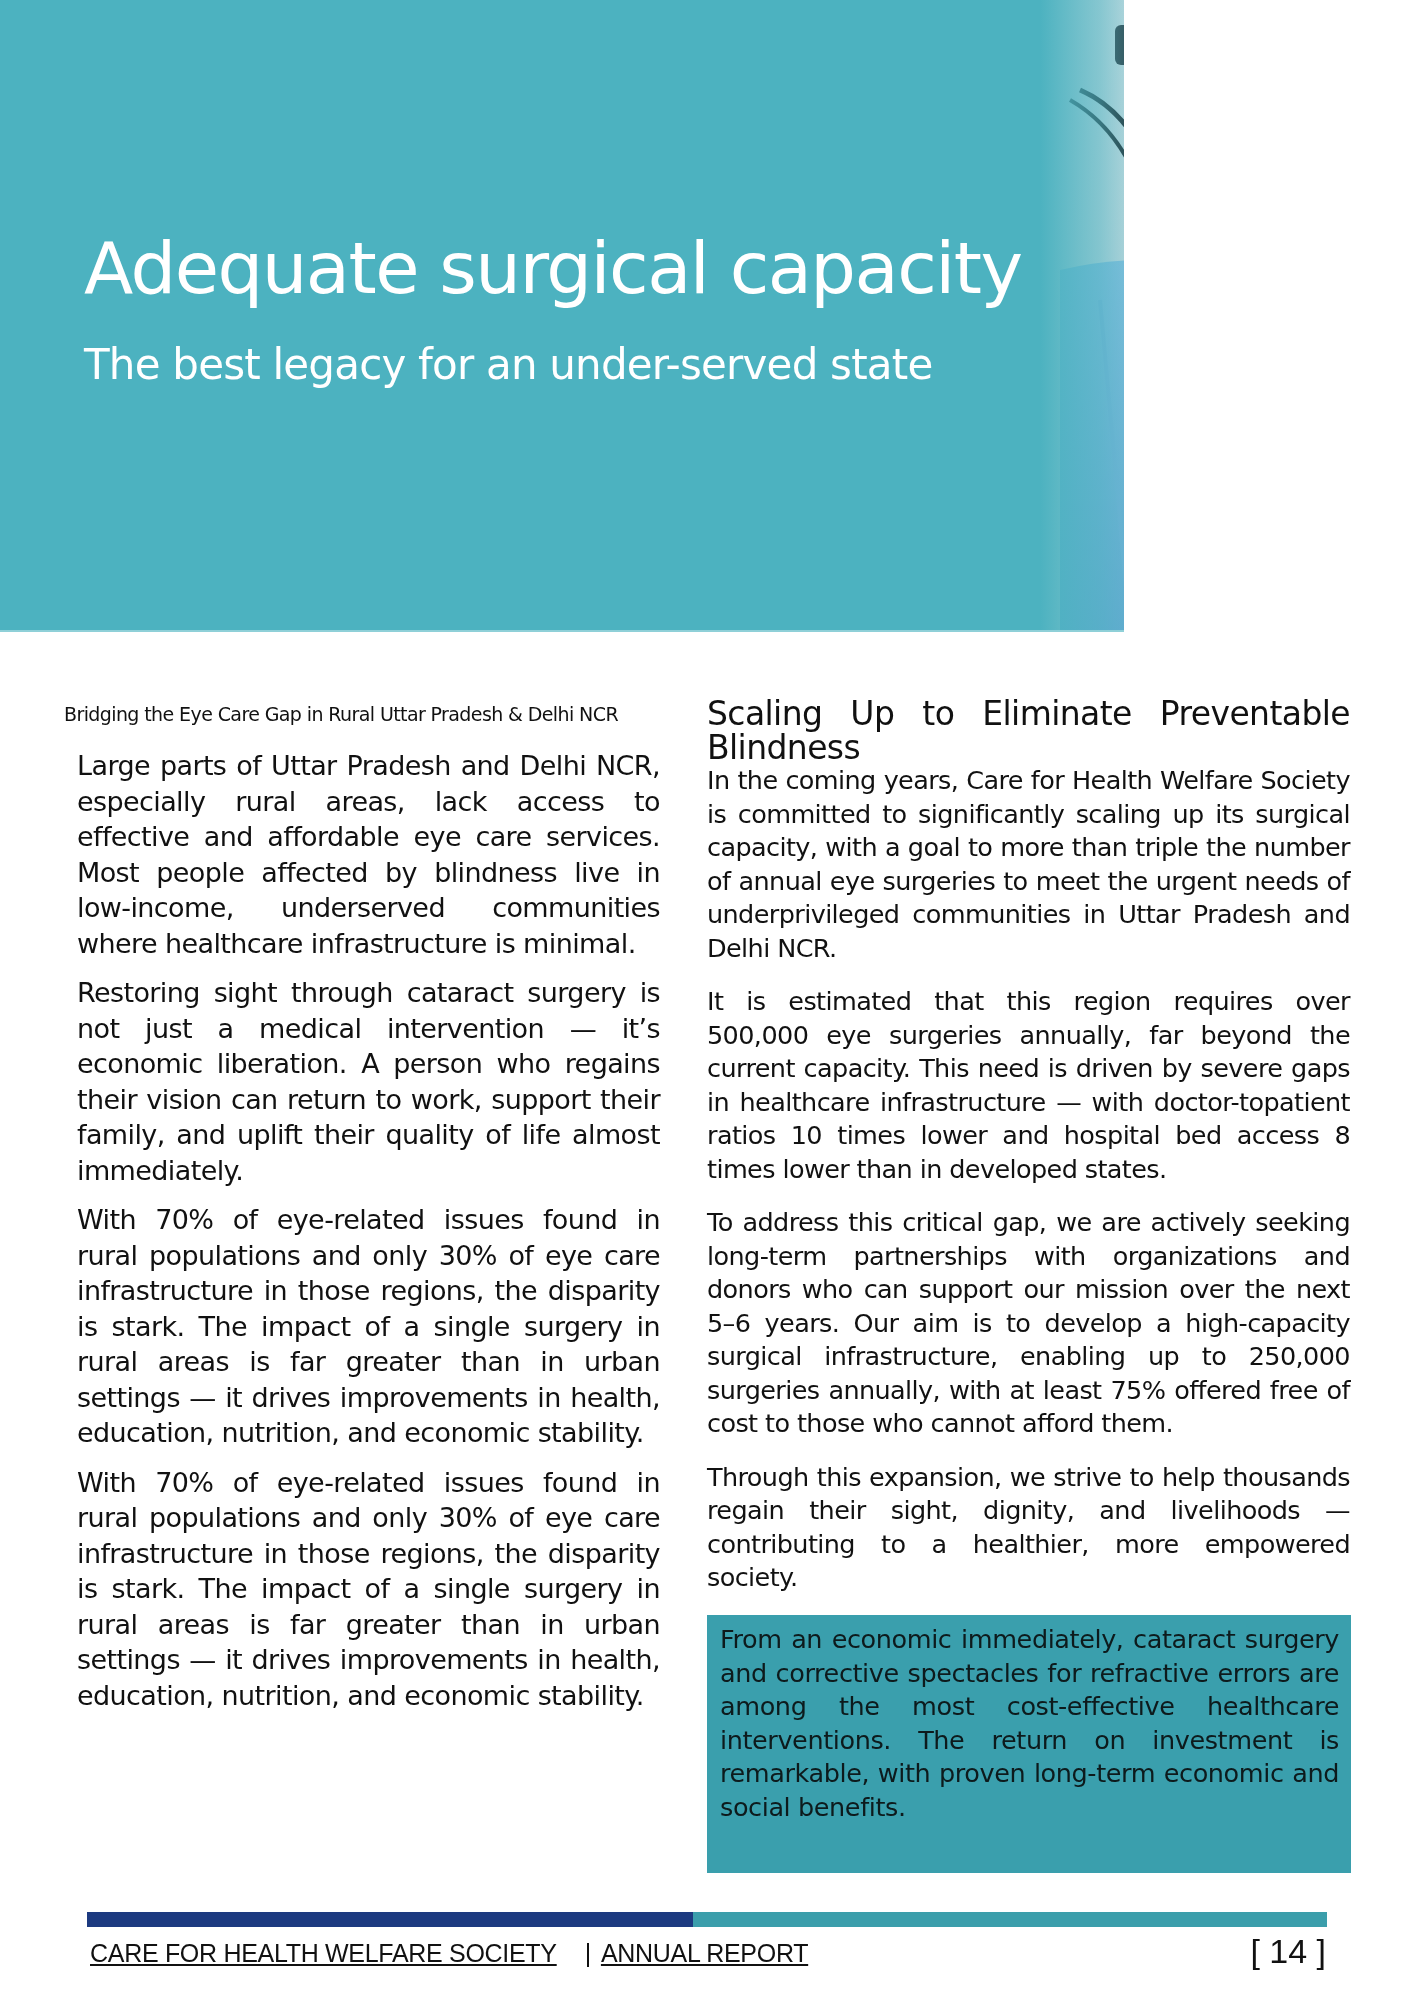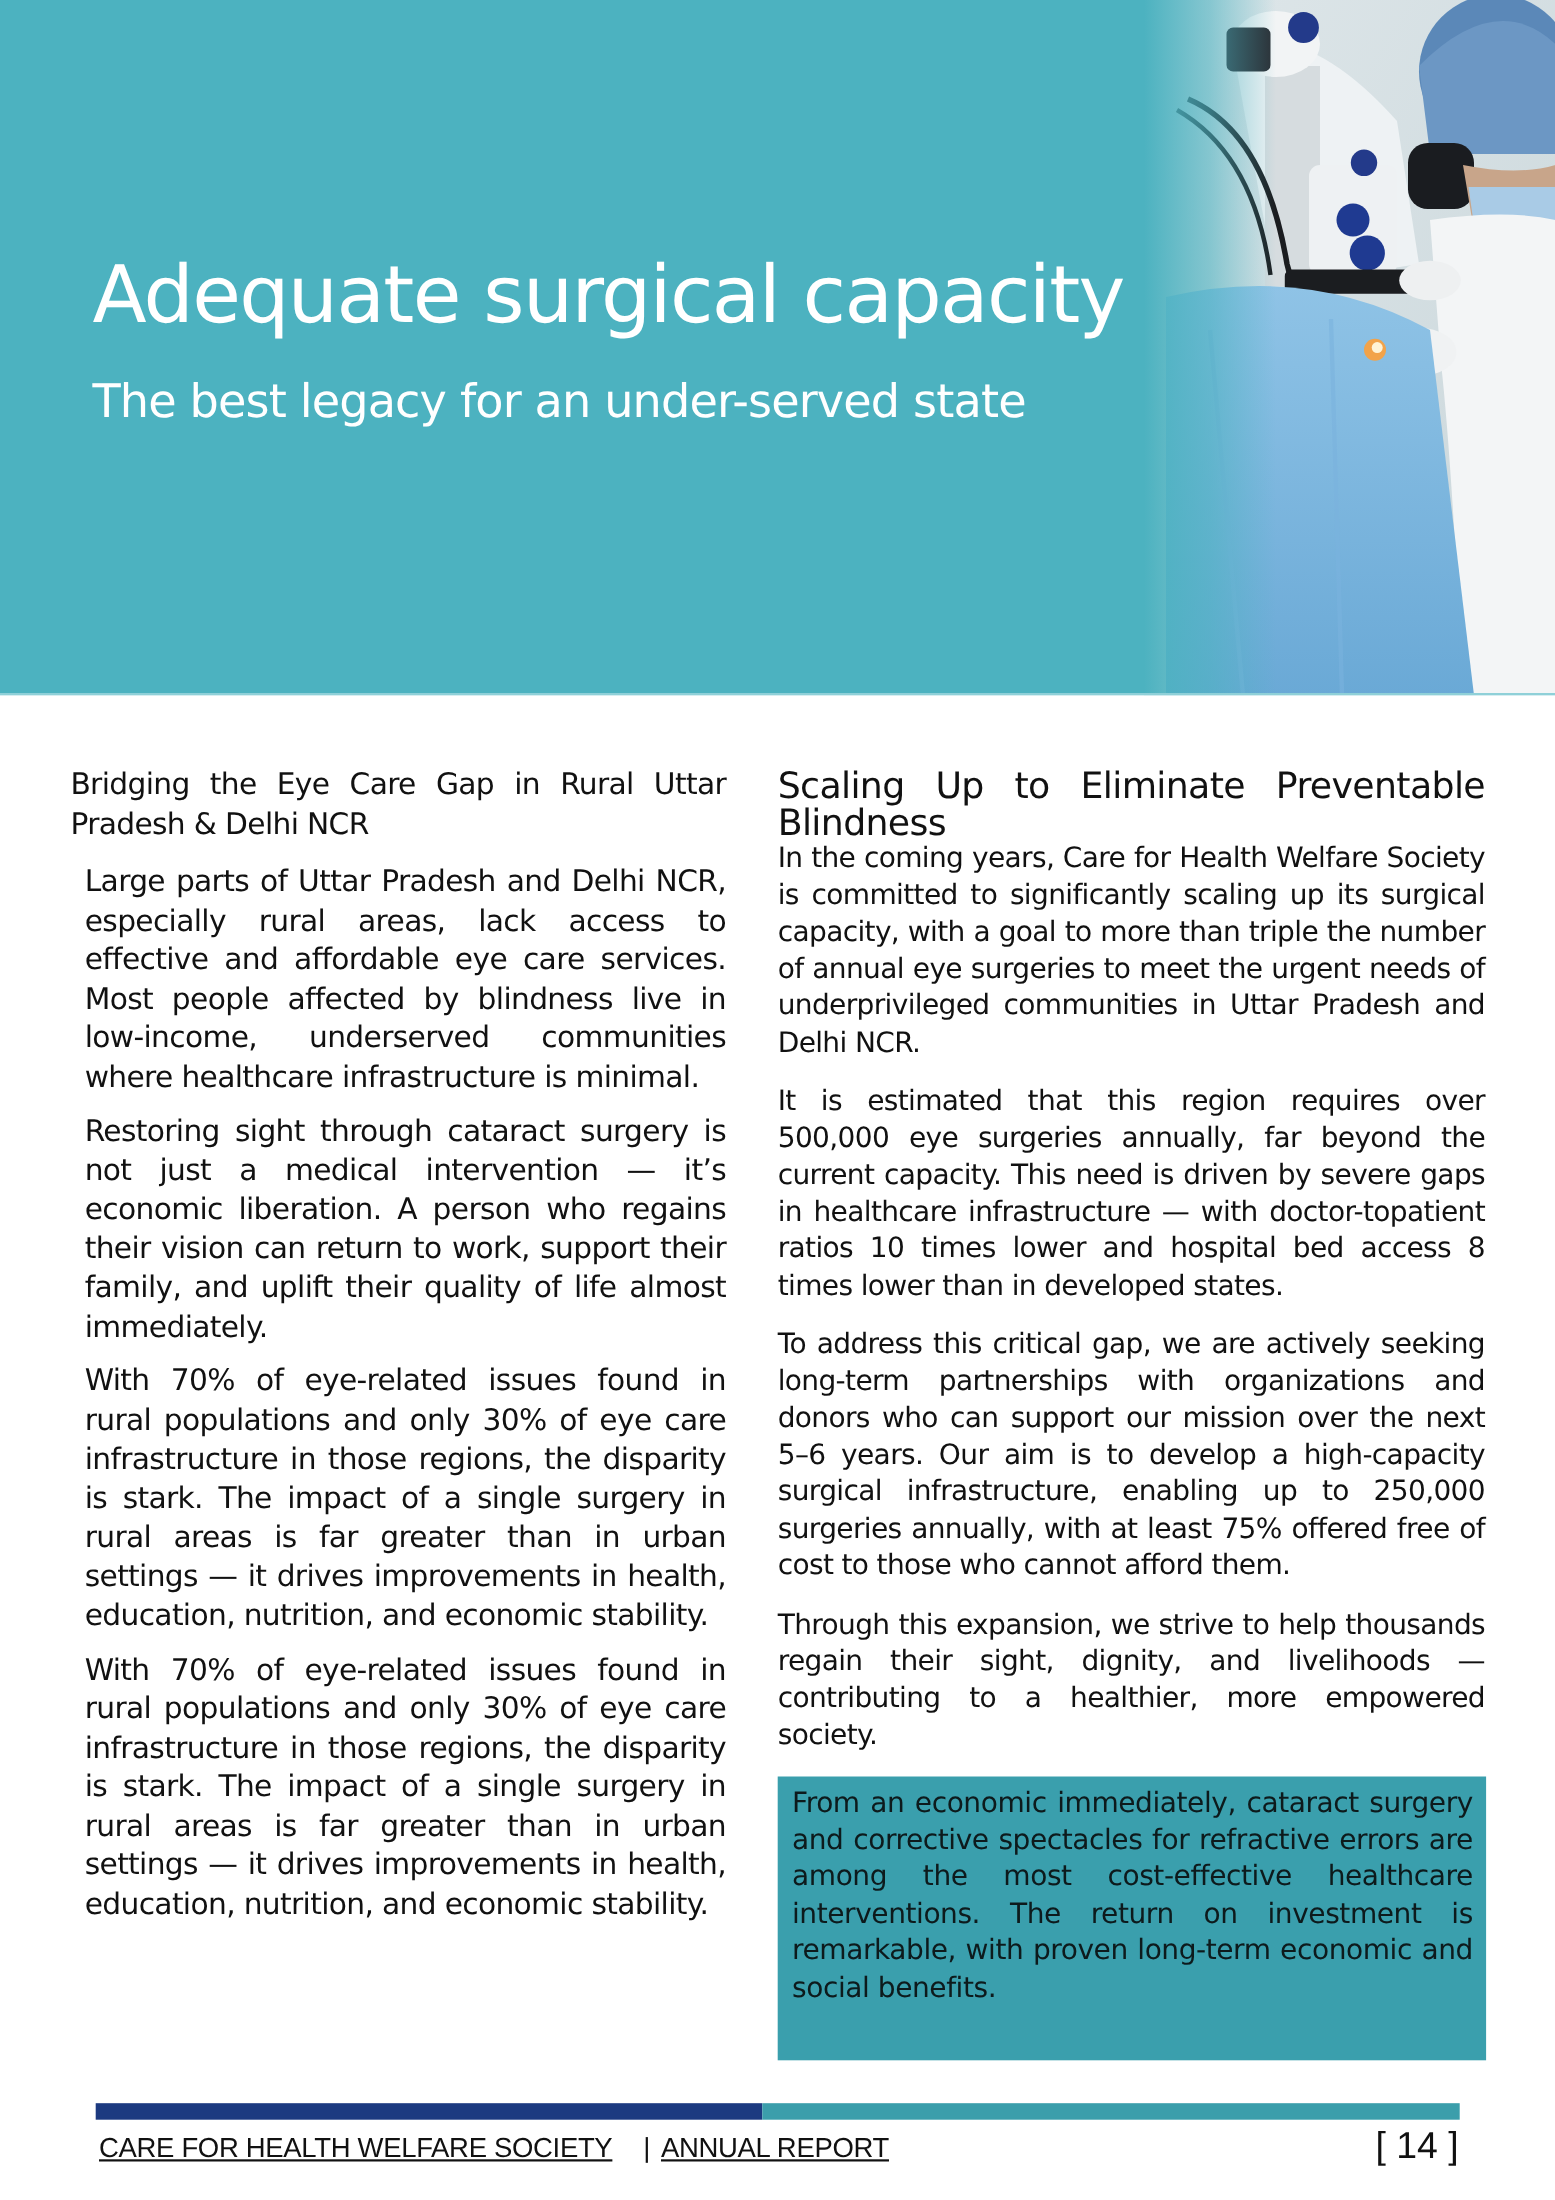--- a/index.html
+++ b/index.html
@@ -3,21 +3,21 @@
 <meta charset="utf-8">
 <style>
   html, body { margin: 0; padding: 0; }
   body {
     width: 1414px; height: 2000px; position: relative; overflow: hidden;
     background: #ffffff;
     font-family: "DejaVu Sans", sans-serif;
     color: #111111;
   }
   .hero {
-    position: absolute; left: 0; top: 0; width: 1414px; height: 632px;
+    position: absolute; left: 0; top: 0; width: 1124px; height: 632px;
     background: #4cb2c0;
     overflow: hidden;
   }
   .hero-photo {
     position: absolute; left: 1040px; top: 0; width: 374px; height: 632px;
   }
   .hero-photo svg { display: block; width: 100%; height: 100%; }
   .hero-fade {
     position: absolute; left: 1040px; top: 0; width: 120px; height: 632px;
     background: linear-gradient(to right, #4cb2c0 0%, rgba(76,178,192,0.6) 50%, rgba(76,178,192,0) 100%);
@@ -38,21 +38,21 @@
     white-space: nowrap;
   }
   .col {
     position: absolute; top: 696px;
     font-size: 27px; line-height: 35.5px;
     text-align: justify; letter-spacing: -0.6px;
   }
   .col-left { left: 64px; width: 596px; }
   .col-right { left: 707px; width: 643px; font-size: 25.5px; line-height: 33.5px; top: 697px; }
   .col p { margin: 0 0 14px 13px; }
-  .col .heading { margin: 0 0 16px 0; font-weight: normal; font-size: 27px; line-height: 36px; }
+  .col .heading { margin: 0 0 16px 0; font-weight: normal; font-size: 19px; line-height: 36px; }
   .col-right .heading { font-size: 33px; line-height: 33.5px; margin: 0; }
   .col-right p { margin: 0 0 20px 0; }
   .callout {
     position: absolute; left: 707px; top: 1615px; width: 644px; height: 258px;
     background: #3a9fad; box-sizing: border-box; padding: 8px 12px 0 13px;
     font-size: 25.5px; line-height: 33.5px; text-align: justify; letter-spacing: -0.4px;
     color: #0d1a1c;
   }
   .footer-bar-navy {
     position: absolute; left: 87px; top: 1912px; width: 606px; height: 15px; background: #1c3a80;

